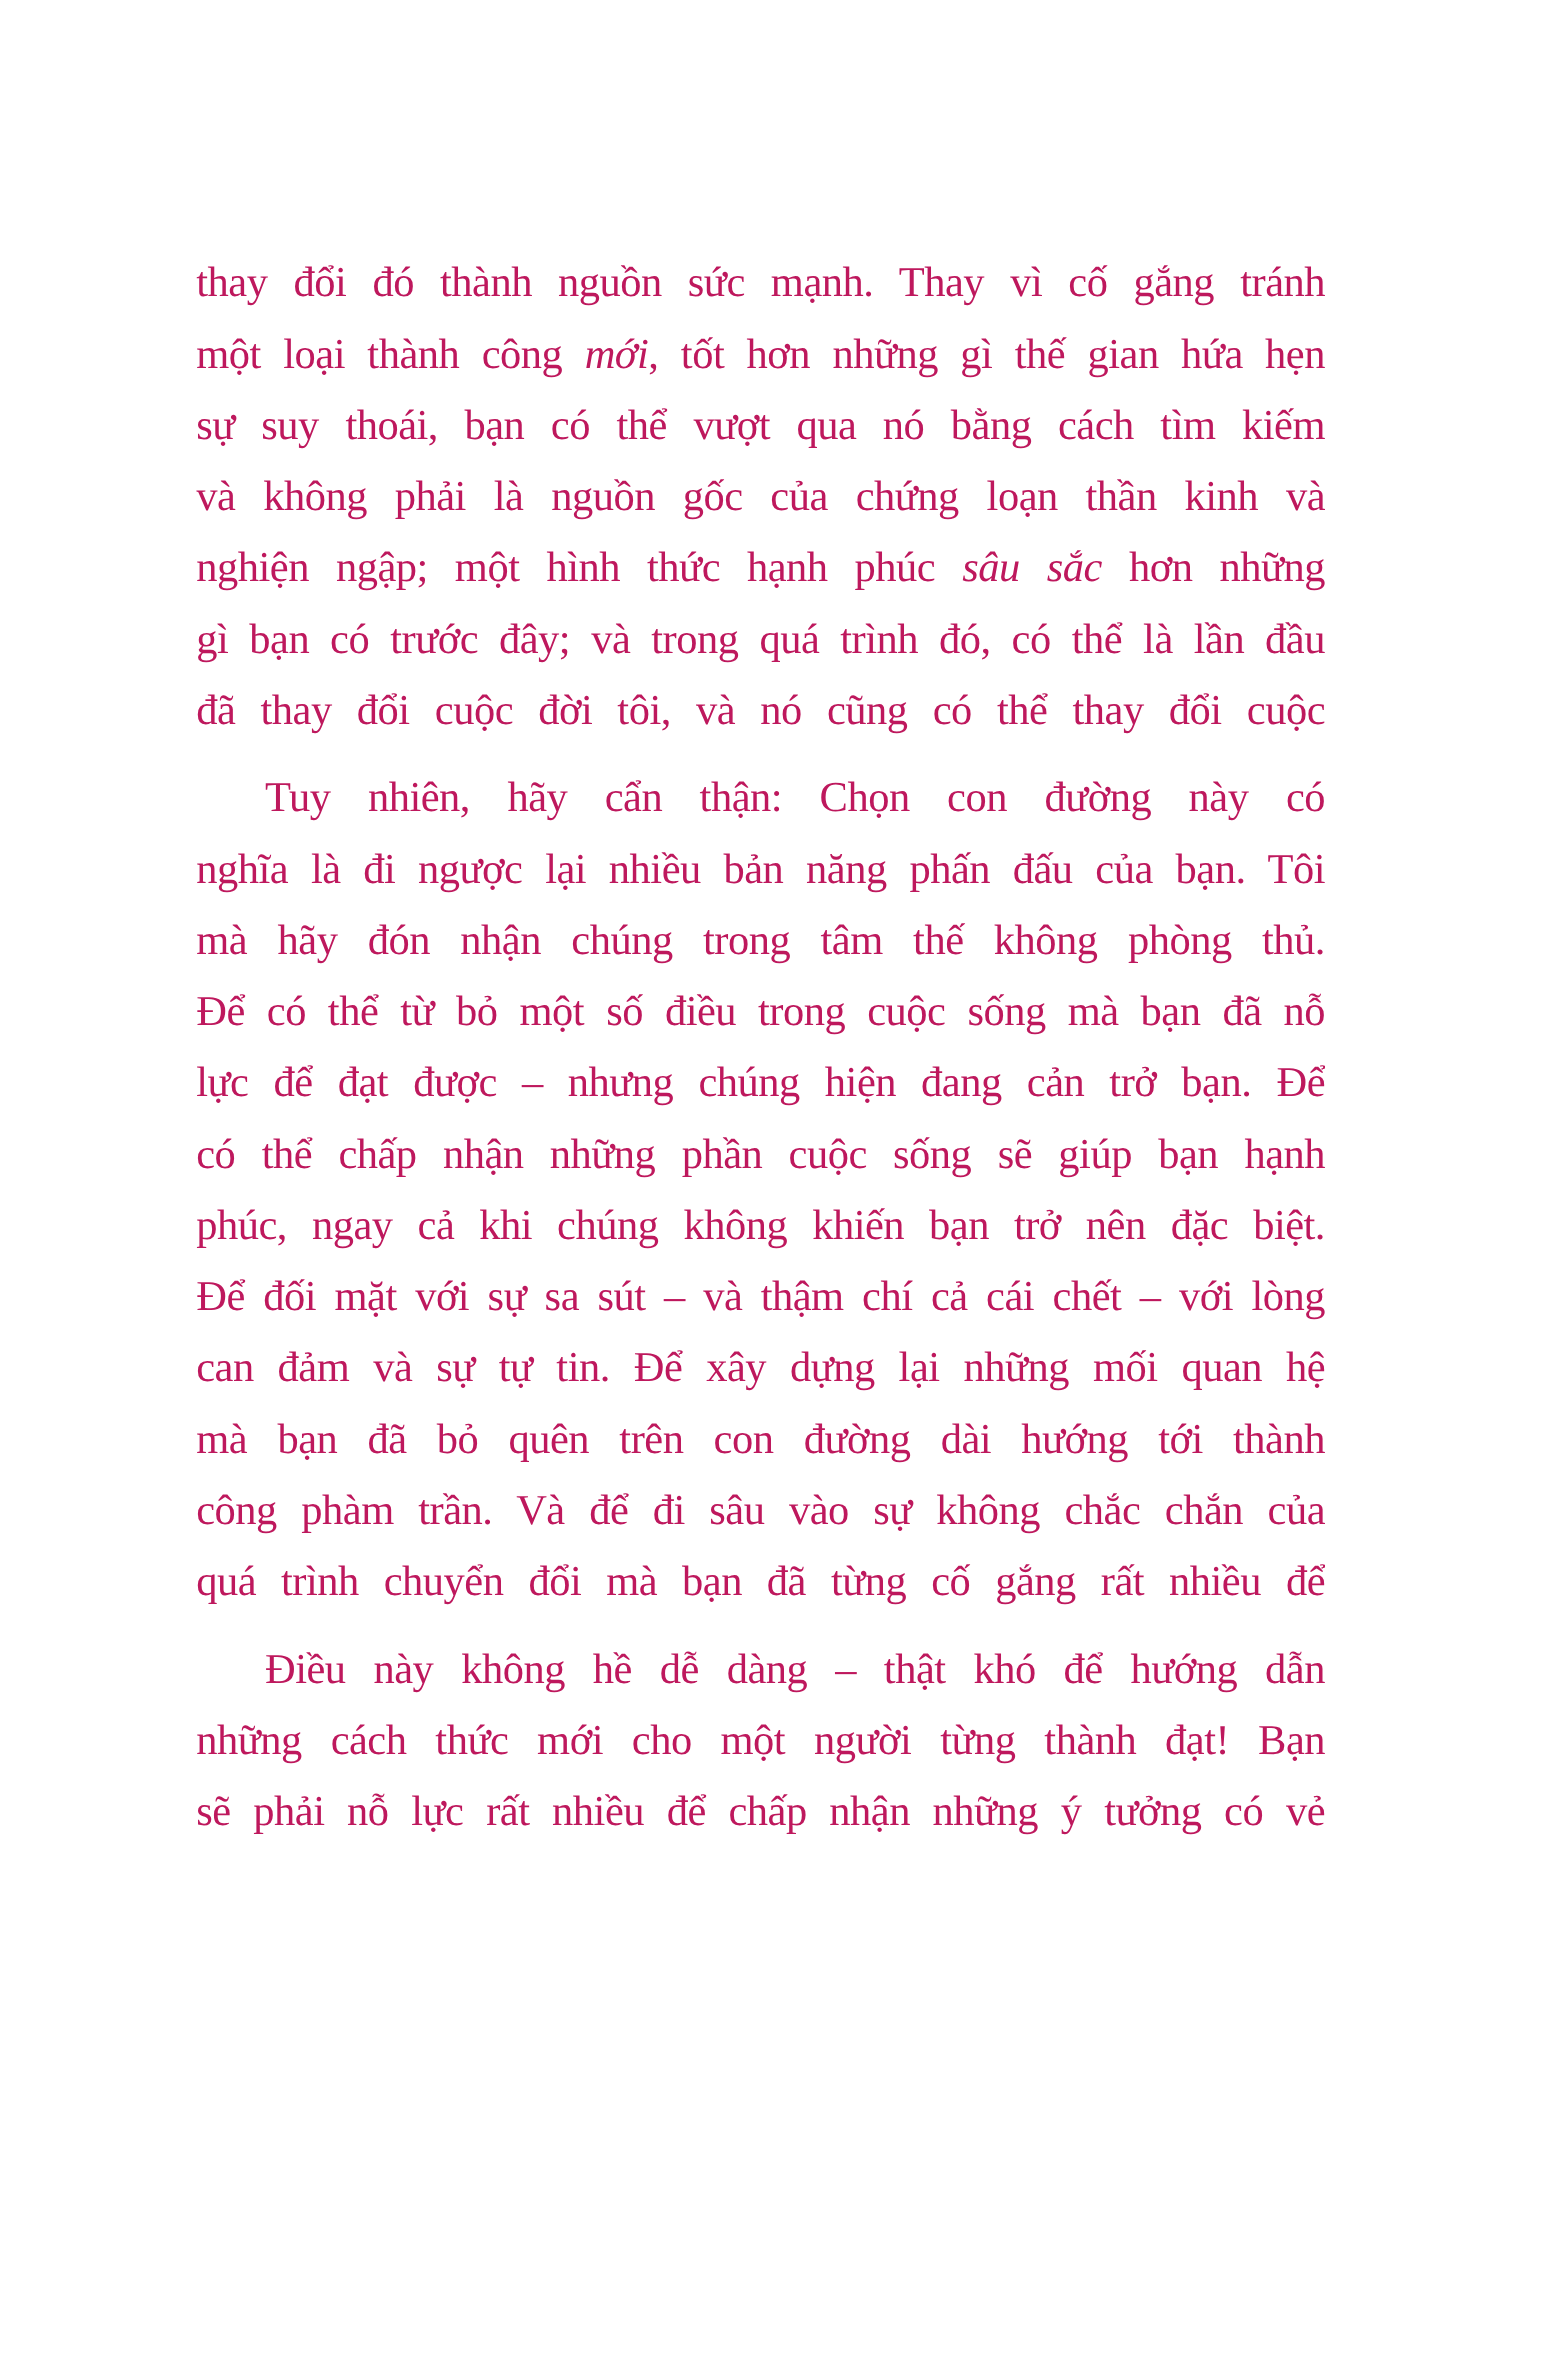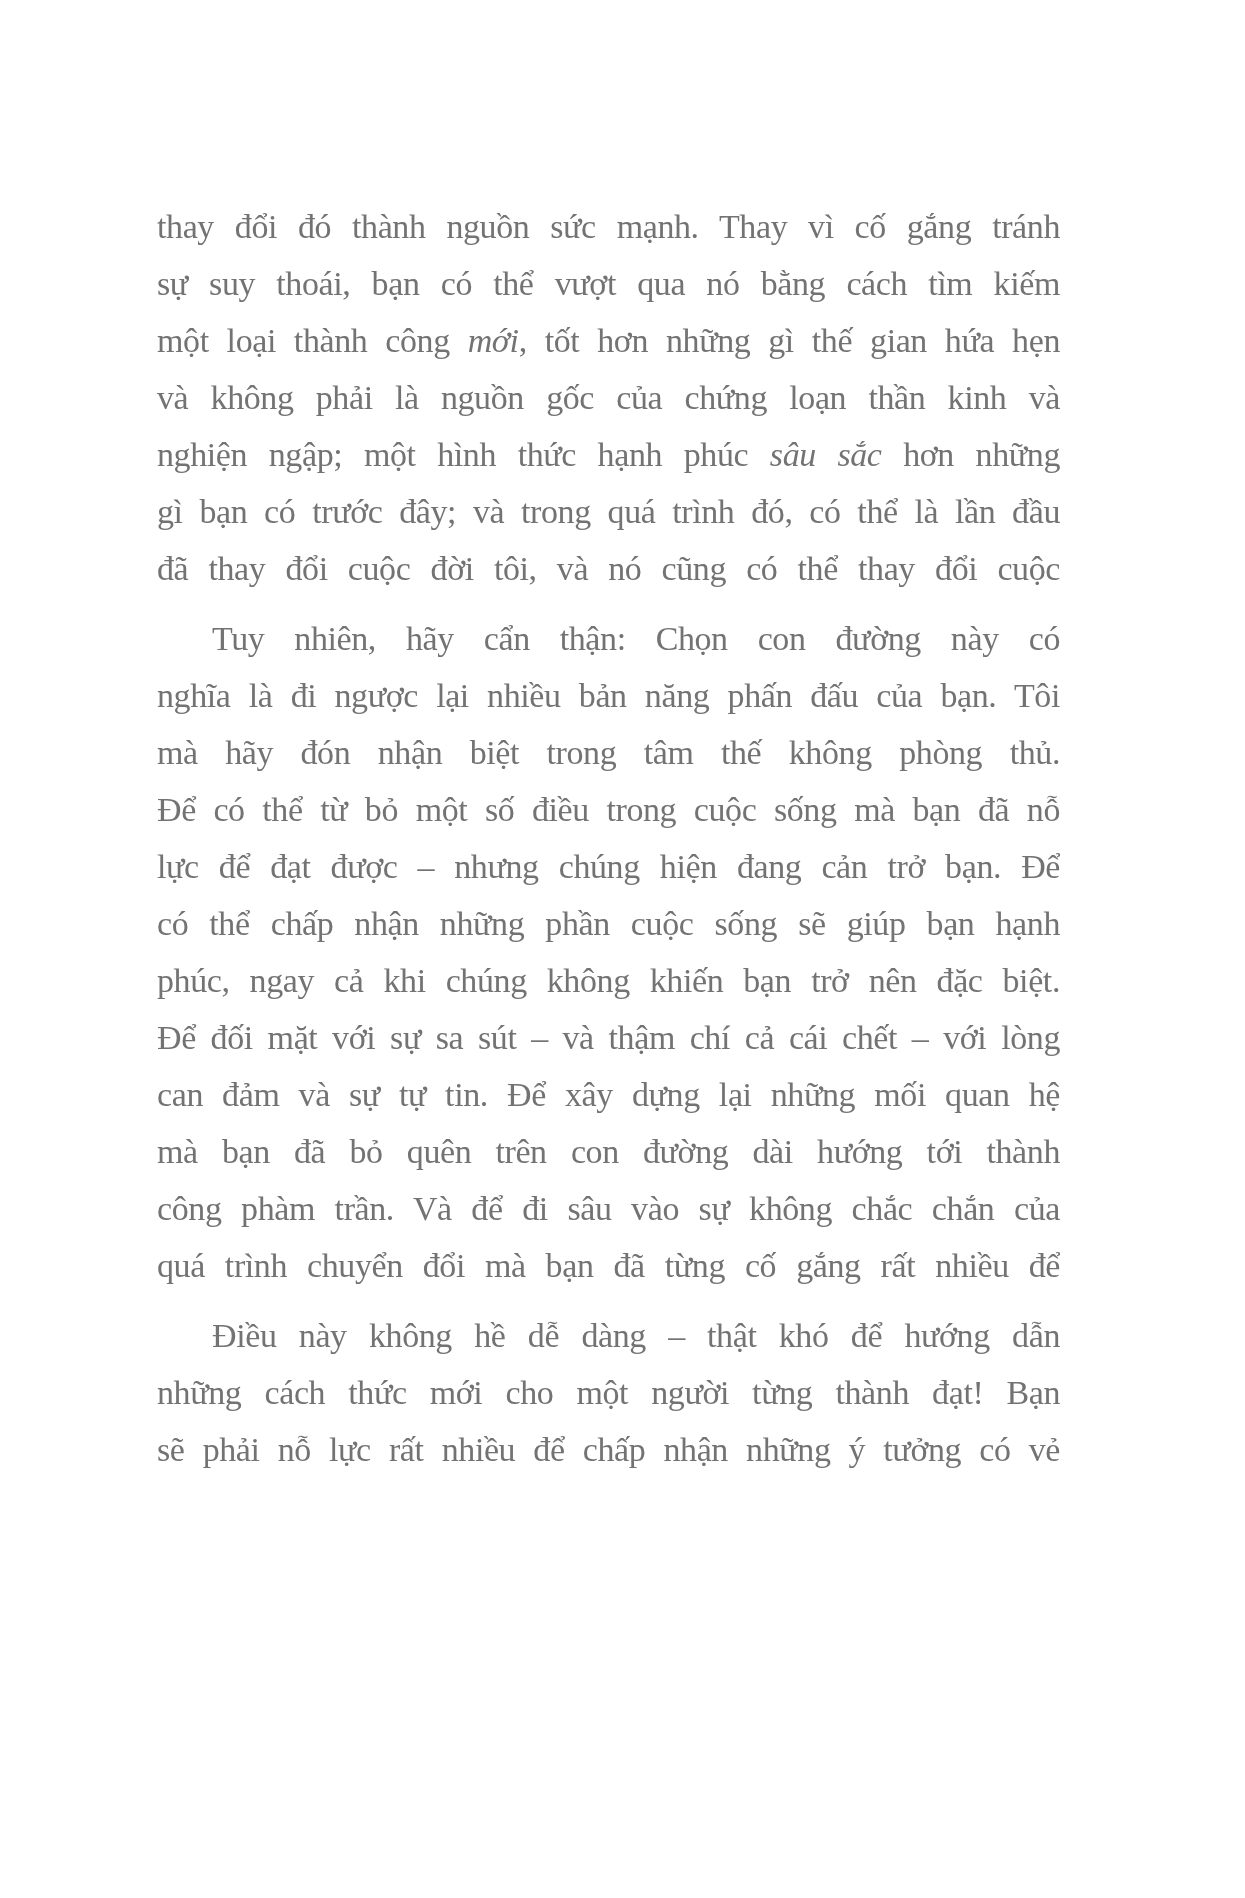--- a/index.html
+++ b/index.html
@@ -20,21 +20,21 @@
     top: 0;
     width: 1245px;
     height: 1898px;
     background: #ffffff;
   }
   .text-block {
     position: absolute;
     left: 157px;
     top: 198px;
     width: 903px;
-    color: #737373;
+    color: #be185d;
     font-size: 34px;
     letter-spacing: -0.4px;
     line-height: 57px;
   }
   .paragraph {
     margin: 0;
   }
   .paragraph + .paragraph {
     margin-top: 13px;
   }
@@ -55,31 +55,31 @@
     font-style: italic;
   }
 </style>
 </head>
 <body>
 
 <div class="page">
   <div class="text-block">
       <div class="paragraph">
         <div class="line"><span class="seg-regular">thay đổi đó thành nguồn sức mạnh. Thay vì cố gắng tránh</span></div>
+        <div class="line"><span class="seg-regular">một loại thành công </span><span class="seg-italic">mới</span><span class="seg-regular">, tốt hơn những gì thế gian hứa hẹn</span></div>
         <div class="line"><span class="seg-regular">sự suy thoái, bạn có thể vượt qua nó bằng cách tìm kiếm</span></div>
-        <div class="line"><span class="seg-regular">một loại thành công </span><span class="seg-italic">mới</span><span class="seg-regular">, tốt hơn những gì thế gian hứa hẹn</span></div>
         <div class="line"><span class="seg-regular">và không phải là nguồn gốc của chứng loạn thần kinh và</span></div>
         <div class="line"><span class="seg-regular">nghiện ngập; một hình thức hạnh phúc </span><span class="seg-italic">sâu sắc</span><span class="seg-regular"> hơn những</span></div>
         <div class="line"><span class="seg-regular">gì bạn có trước đây; và trong quá trình đó, có thể là lần đầu</span></div>
         <div class="line"><span class="seg-regular">đã thay đổi cuộc đời tôi, và nó cũng có thể thay đổi cuộc</span></div>
       </div>
       <div class="paragraph">
         <div class="line indent"><span class="seg-regular">Tuy nhiên, hãy cẩn thận: Chọn con đường này có</span></div>
         <div class="line"><span class="seg-regular">nghĩa là đi ngược lại nhiều bản năng phấn đấu của bạn. Tôi</span></div>
-        <div class="line"><span class="seg-regular">mà hãy đón nhận biệt trong tâm thế không phòng thủ.</span></div>
+        <div class="line"><span class="seg-regular">mà hãy đón nhận chúng trong tâm thế không phòng thủ.</span></div>
         <div class="line"><span class="seg-regular">Để có thể từ bỏ một số điều trong cuộc sống mà bạn đã nỗ</span></div>
         <div class="line"><span class="seg-regular">lực để đạt được – nhưng chúng hiện đang cản trở bạn. Để</span></div>
         <div class="line"><span class="seg-regular">có thể chấp nhận những phần cuộc sống sẽ giúp bạn hạnh</span></div>
         <div class="line"><span class="seg-regular">phúc, ngay cả khi chúng không khiến bạn trở nên đặc biệt.</span></div>
         <div class="line"><span class="seg-regular">Để đối mặt với sự sa sút – và thậm chí cả cái chết – với lòng</span></div>
         <div class="line"><span class="seg-regular">can đảm và sự tự tin. Để xây dựng lại những mối quan hệ</span></div>
         <div class="line"><span class="seg-regular">mà bạn đã bỏ quên trên con đường dài hướng tới thành</span></div>
         <div class="line"><span class="seg-regular">công phàm trần. Và để đi sâu vào sự không chắc chắn của</span></div>
         <div class="line"><span class="seg-regular">quá trình chuyển đổi mà bạn đã từng cố gắng rất nhiều để</span></div>
       </div>

